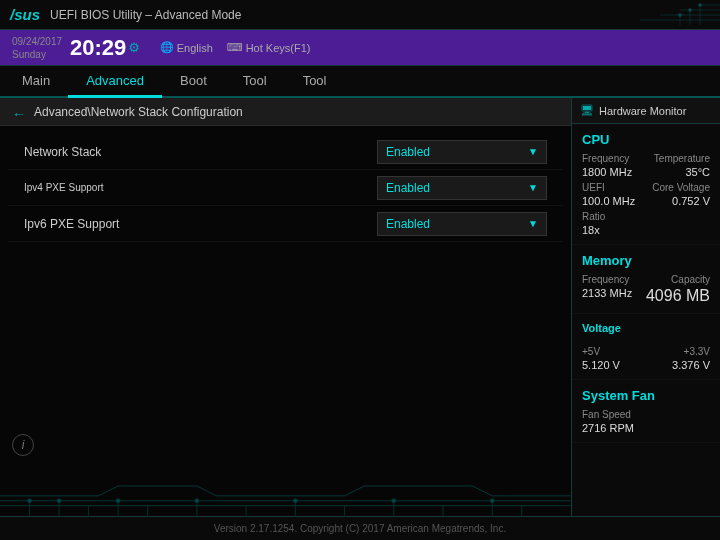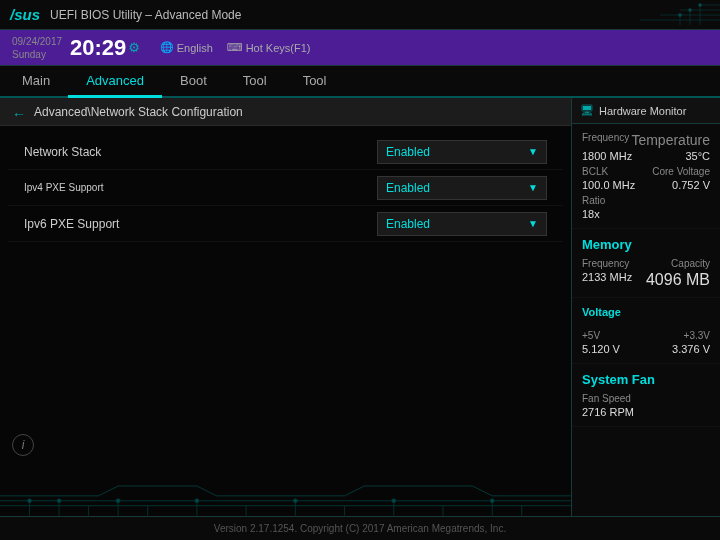--- a/index.html
+++ b/index.html
@@ -251,30 +251,31 @@
   </div>
 
   <div id="right-panel" style="width:148px;background:#0a0a0a;overflow-y:auto;">
 
     <div style="background:#111;padding:6px 8px;font-size:11px;color:#ccc;display:flex;align-items:center;gap:5px;border-bottom:1px solid #1a3a3a;">
       <span style="color:#00aaaa;font-size:11px;">🖥</span>
       <span>Hardware Monitor</span>
     </div>
 
     <div style="padding:8px 10px;border-bottom:1px solid #111;">
+      <div style="font-size:13px;color:#00dddd;font-weight:bold;margin-bottom:6px;">CPU</div>
       <div style="display:flex;justify-content:space-between;margin-bottom:2px;">
         <span style="font-size:10px;color:#888;">Frequency</span>
-        <span style="font-size:14px;color:#888;">Temperature</span>
+        <span style="font-size:10px;color:#888;">Temperature</span>
       </div>
       <div style="display:flex;justify-content:space-between;margin-bottom:4px;">
         <span style="font-size:11px;color:#ddd;">1800 MHz</span>
         <span style="font-size:11px;color:#ddd;">35°C</span>
       </div>
       <div style="display:flex;justify-content:space-between;margin-bottom:2px;">
-        <span style="font-size:10px;color:#888;">BCLK</span>
+        <span style="font-size:10px;color:#888;">UEFI</span>
         <span style="font-size:10px;color:#888;">Core Voltage</span>
       </div>
       <div style="display:flex;justify-content:space-between;margin-bottom:4px;">
         <span style="font-size:11px;color:#ddd;">100.0 MHz</span>
         <span style="font-size:11px;color:#ddd;">0.752 V</span>
       </div>
       <div style="font-size:10px;color:#888;margin-bottom:2px;">Ratio</div>
       <div style="font-size:11px;color:#ddd;">18x</div>
     </div>
 

